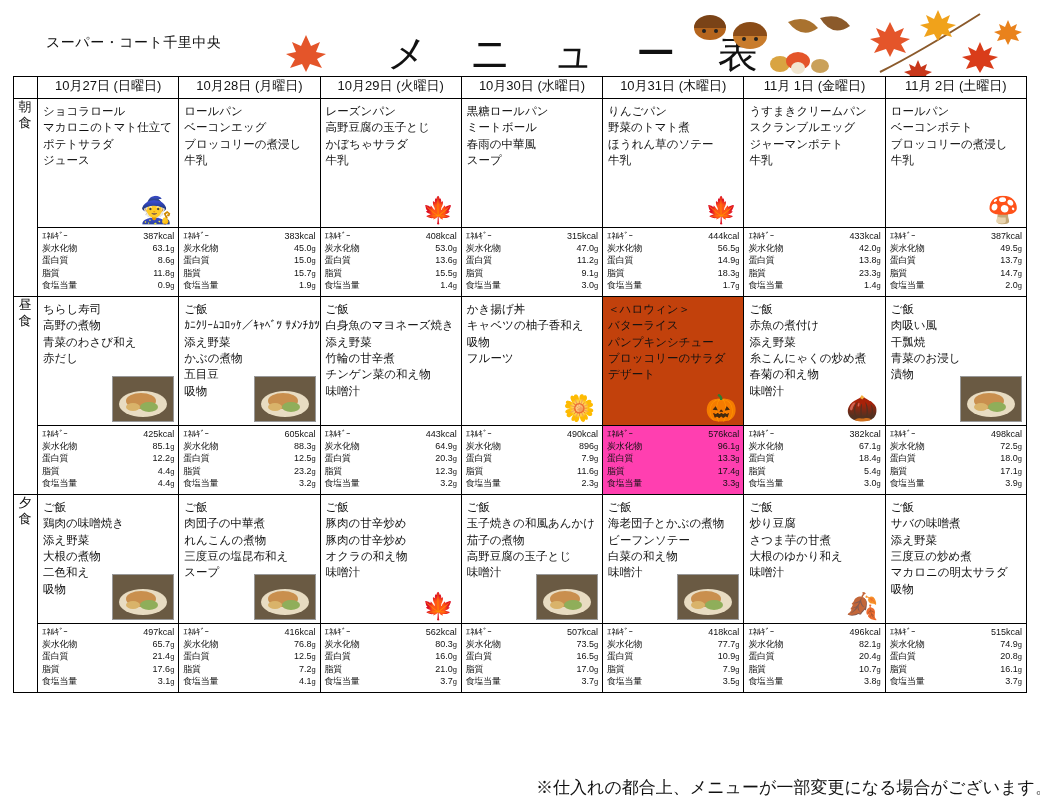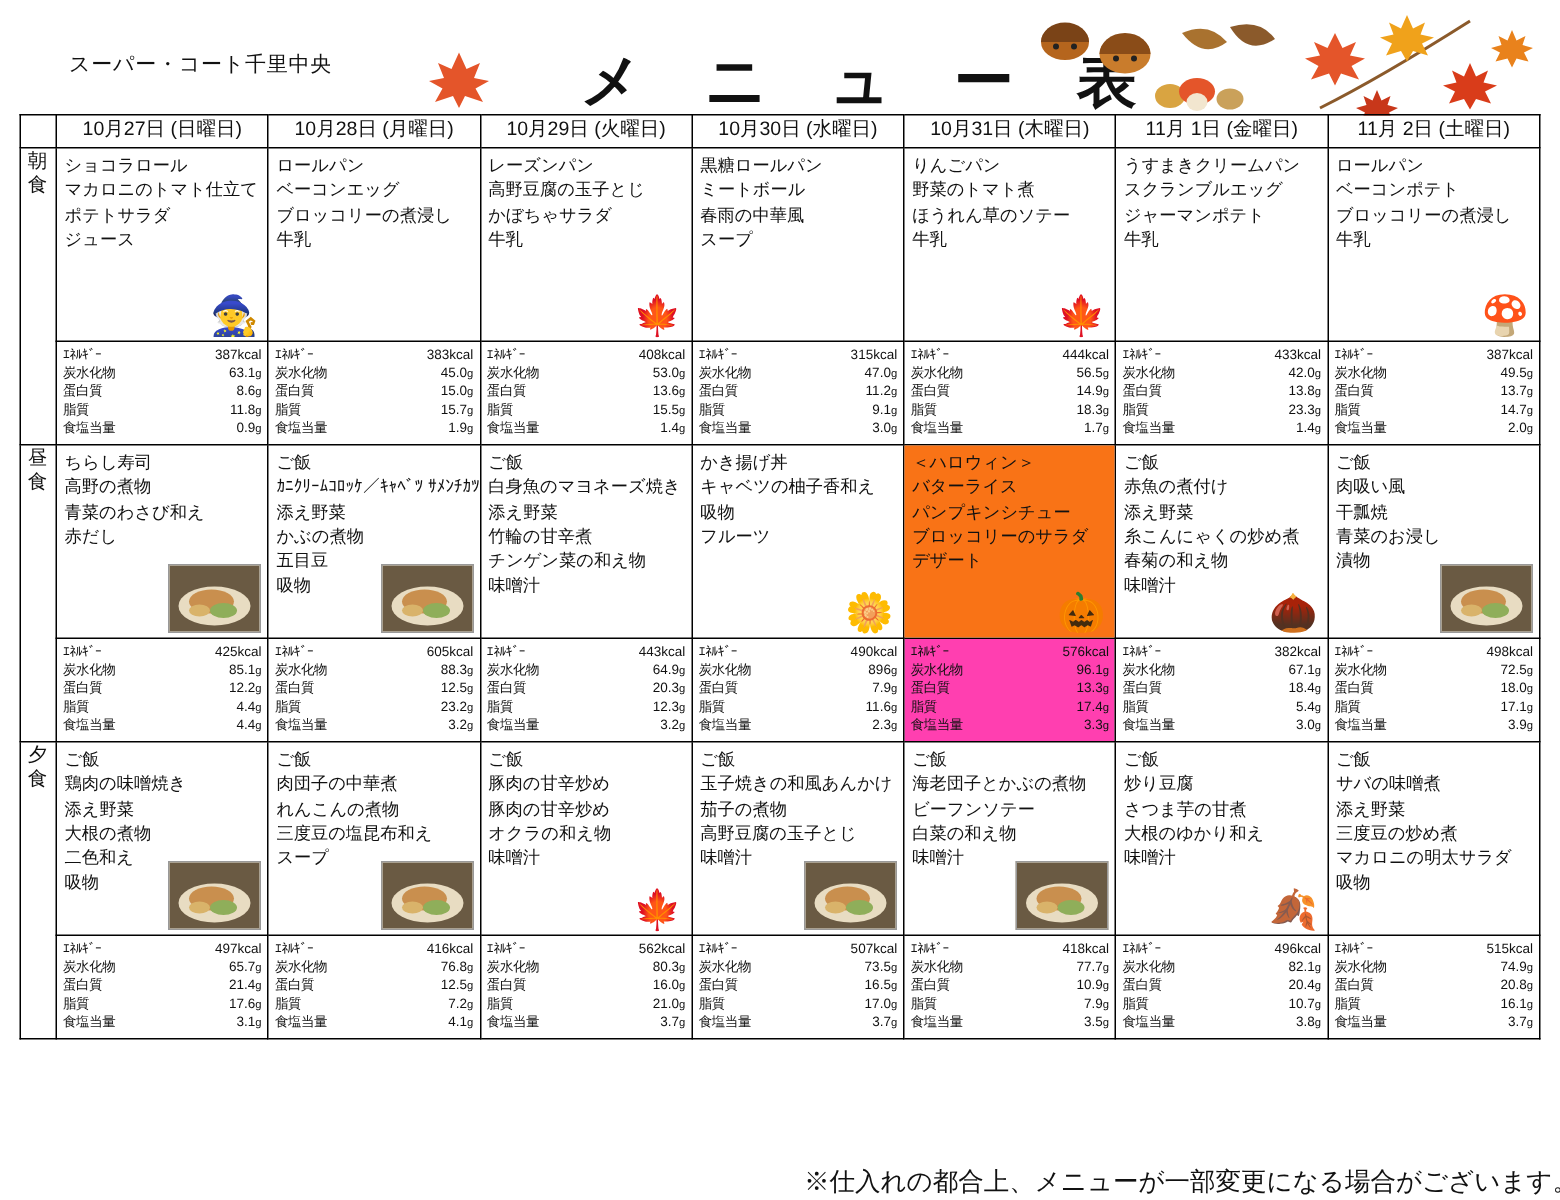--- a/index.html
+++ b/index.html
@@ -26,21 +26,21 @@
     position: absolute;
     left: 14px; top: 34px;
     font-size: 14px;
     letter-spacing: 0.5px;
     white-space: nowrap;
   }
   .title {
     position: absolute;
     left: 355px; top: 26px;
     font-size: 40px;
-    font-weight: bold;
+    font-weight: normal;
     letter-spacing: 16px;
     font-family: "Liberation Serif", serif;
     white-space: nowrap;
   }
   .maple-title {
     position: absolute;
     left: 252px; top: 33px;
     font-size: 36px;
     line-height: 1;
   }
@@ -96,21 +96,21 @@
   
   .meal {
     position: relative;
     height: 128px;
     padding: 4px 5px 0 5px;
     font-size: 11.5px;
     line-height: 1.42;
     overflow: hidden;
   }
   .meal .dish { white-space: nowrap; }
-  .meal.halloween { background: #f97316; }
+  .meal.halloween { background: #c2410c; }
   .meal .photo {
     position: absolute;
     right: 4px; bottom: 3px;
     width: 62px; height: 46px;
     border: 1px solid #999;
     background: #cdbfa3;
     overflow: hidden;
   }
   .meal .clip {
     position: absolute;

